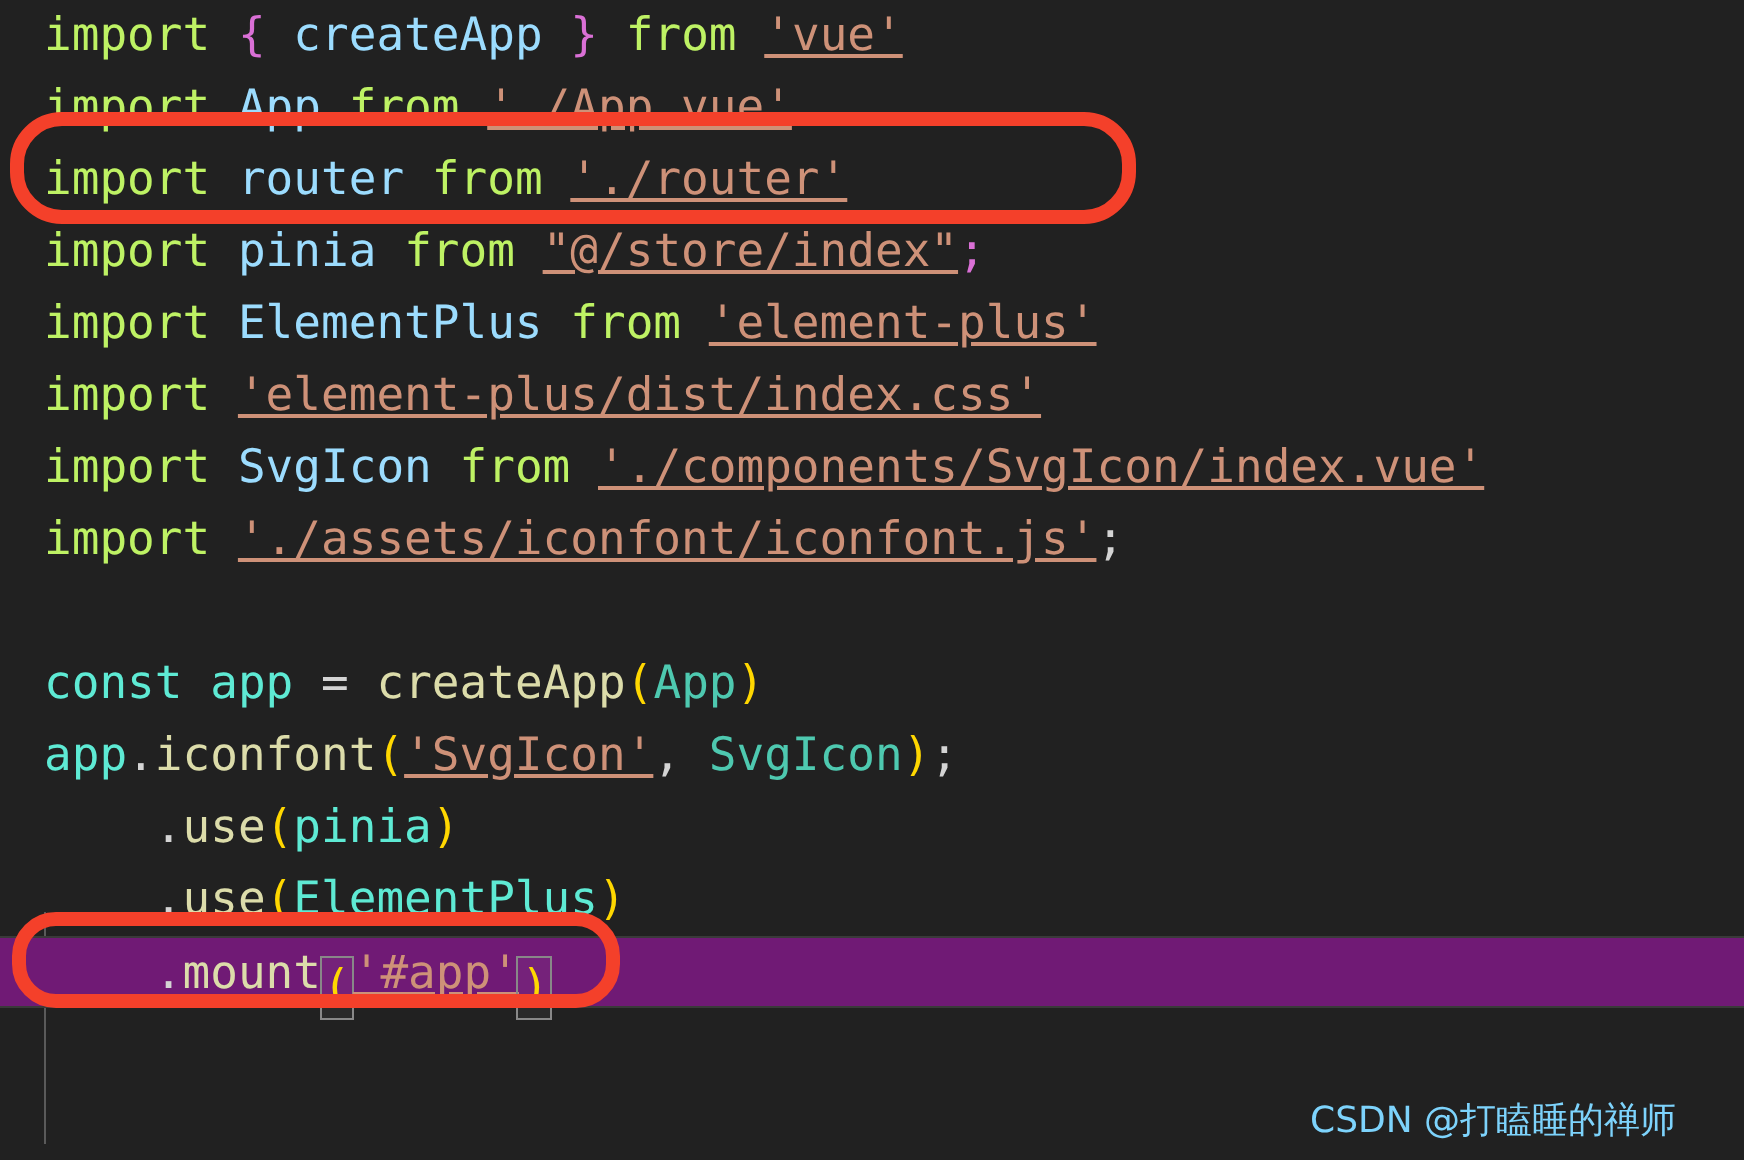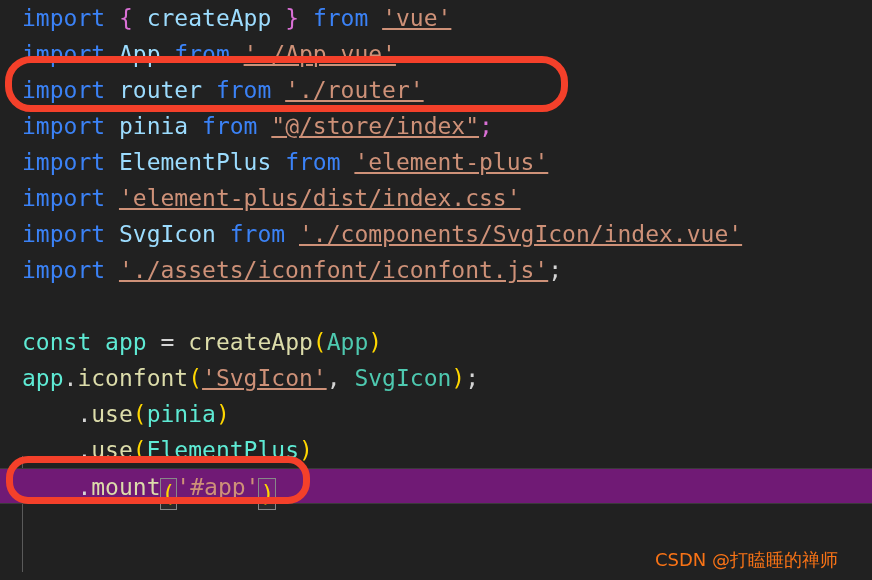--- a/index.html
+++ b/index.html
@@ -50,21 +50,21 @@
 
   
   .guide {
     position: absolute;
     left: 22px;
     width: 1px;
     background: #5a5a5a;
   }
 
   
-  .kw      { color: #3b82f6; }  
+  .kw      { color: #bef264; }  
   .ident   { color: #9cdcfe; }  
   .ident2  { color: #5eead4; }  
   .str     { color: #ce9178; text-decoration: underline; }  
   .fn      { color: #dcdcaa; }  
   .cls     { color: #4ec9b0; }  
   .brkY    { color: #ffd700; }  
   .brkP    { color: #da70d6; }  
   .punct   { color: #d4d4d4; }  
 
   
@@ -87,21 +87,21 @@
     border-radius: 26px;
     box-sizing: border-box;
     pointer-events: none;
   }
 
   
   #watermark {
     position: absolute;
     font-family: "DejaVu Sans", "Liberation Sans", sans-serif;
     font-size: 18px;
-    color: #f97316;
+    color: #7dd3fc;
     white-space: nowrap;
   }
 </style>
 </head>
 <body>
 
 <div id="editor">
 
   <div class="guide" style="top:456px; height:116px;"></div>
 

